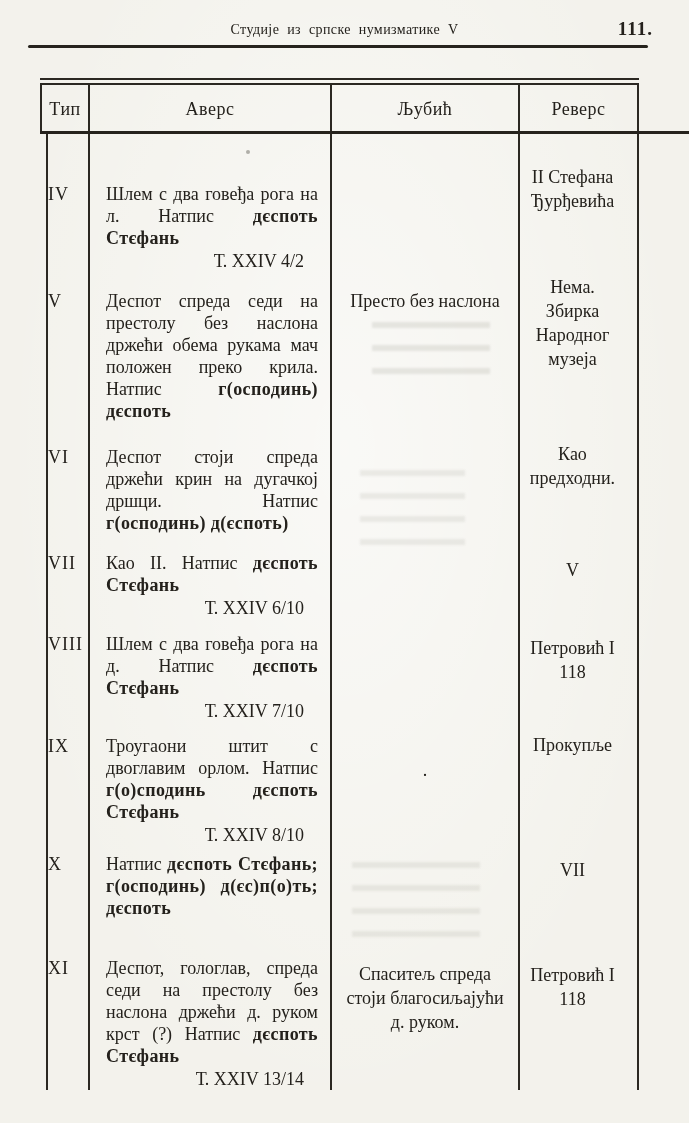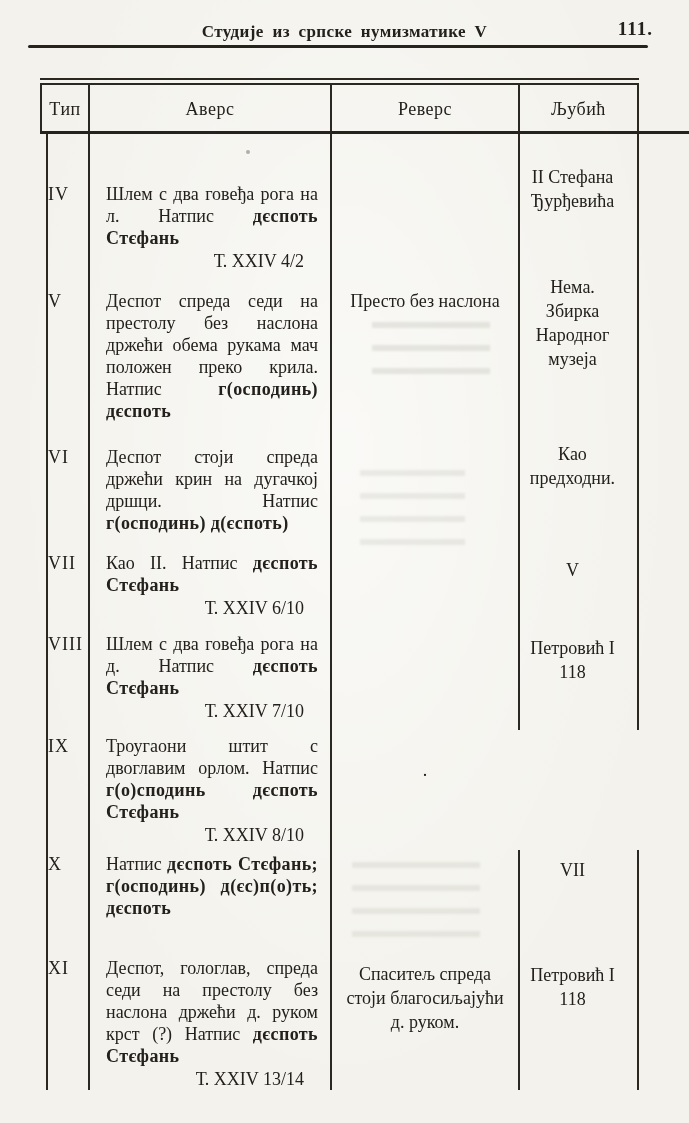--- a/index.html
+++ b/index.html
@@ -9,21 +9,21 @@
     background:
       radial-gradient(ellipse at 50% 40%, rgba(255,255,255,.55), rgba(0,0,0,0) 70%),
       #f3f2ec;
     font-family:"Liberation Serif","DejaVu Serif",serif;
     color:#24211c;
     overflow:hidden;
   }
   
   .running-title{
     position:absolute;top:22px;left:0;width:100%;
-    text-align:center;font-size:17px;font-weight:700;
+    text-align:center;font-size:14px;font-weight:400;
     letter-spacing:.4px;word-spacing:4px;
   }
   .page-number{
     position:absolute;top:18px;right:36px;
     font-size:19px;font-weight:700;letter-spacing:1px;
   }
   .head-rule{
     position:absolute;left:28px;top:45px;width:620px;height:3px;
     background:#26231d;border-radius:2px;
   }
@@ -89,22 +89,22 @@
 <div class="page">
 
   <div class="running-title">Студије из српске нумизматике V</div>
   <div class="page-number">111.</div>
   <div class="head-rule"></div>
 
   <div class="table">
     <div class="thead">
       <div class="hcell">Тип</div>
       <div class="hcell">Аверс</div>
+      <div class="hcell">Љубић</div>
       <div class="hcell">Реверс</div>
-      <div class="hcell">Љубић</div>
     </div>
     <div id="tbody">
         <div class="trow r1">
           <div class="cell tip">IV</div>
           <div class="cell avers">
             <div><span>Шлем с два говеђа рога на л. Натпис </span><span class="insc">дєспоть Стєфань</span></div>
             <div class="ref">Т. XXIV 4/2</div>
           </div>
           <div class="cell revers"></div>
           <div class="cell ljubic">II Стефана
@@ -149,20 +149,21 @@
           <div class="cell ljubic">Петровић I
 118</div>
         </div>
         <div class="trow r6">
           <div class="cell tip">IX</div>
           <div class="cell avers">
             <div><span>Троугаони штит с двоглавим орлом. Натпис </span><span class="insc">г(о)сподинь дєспоть Стєфань</span></div>
             <div class="ref">Т. XXIV 8/10</div>
           </div>
           <div class="cell revers">.</div>
+          <div class="cell ljubic">Прокупље</div>
         </div>
         <div class="trow r7">
           <div class="cell tip">X</div>
           <div class="cell avers">
             <div><span>Натпис </span><span class="insc">дєспоть Стєфань; г(осподинь) д(єс)п(о)ть; дєспоть</span></div>
           </div>
           <div class="cell revers"></div>
           <div class="cell ljubic">VII</div>
         </div>
         <div class="trow r8">

